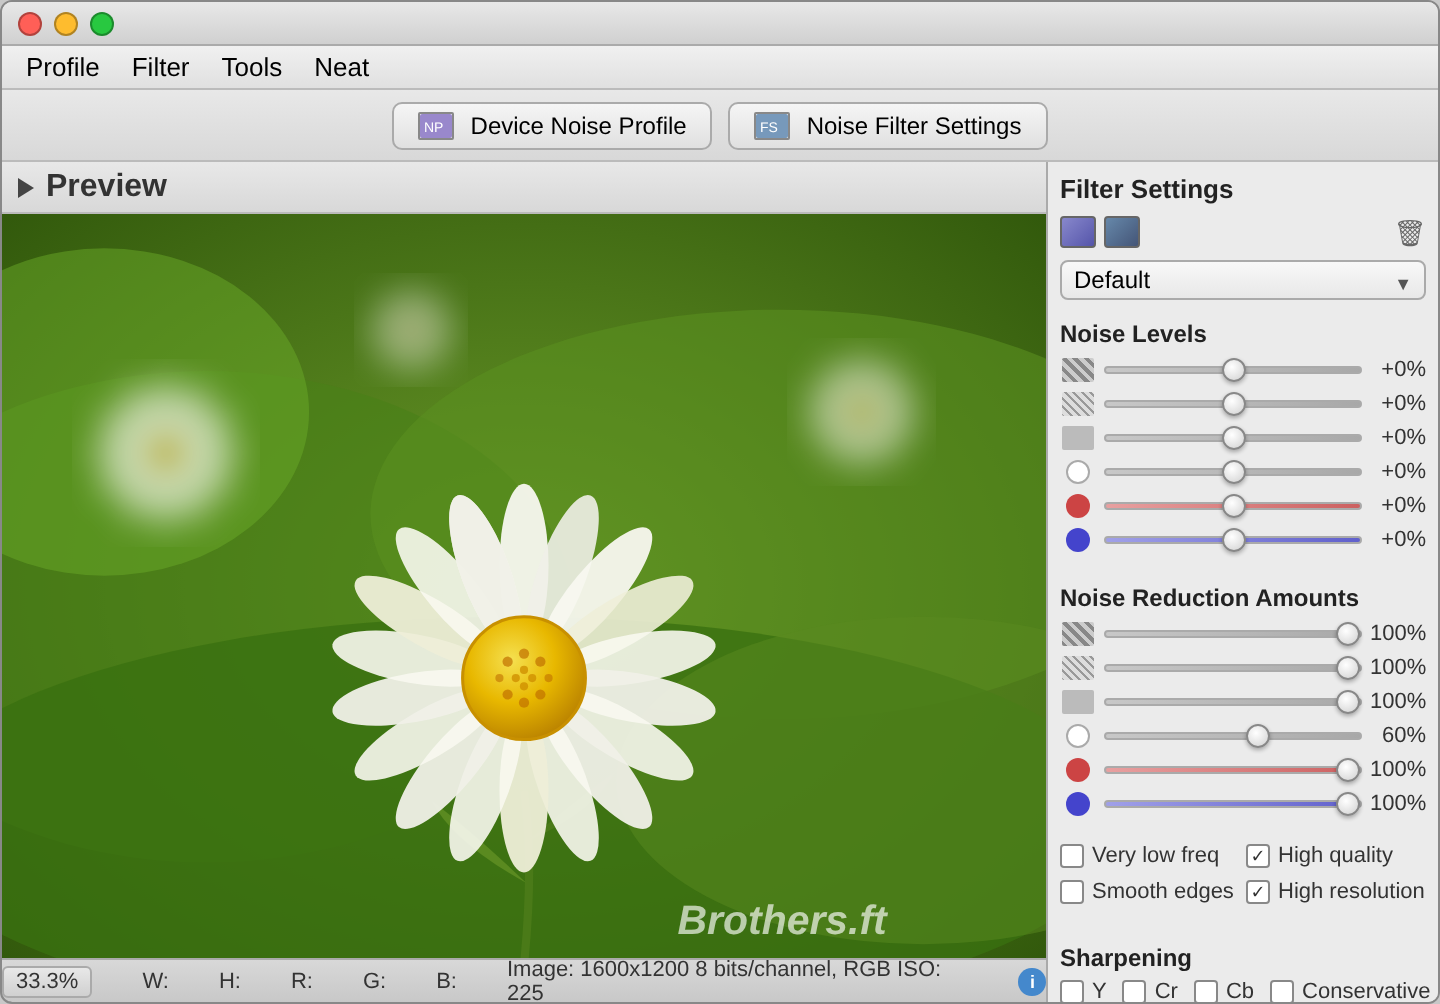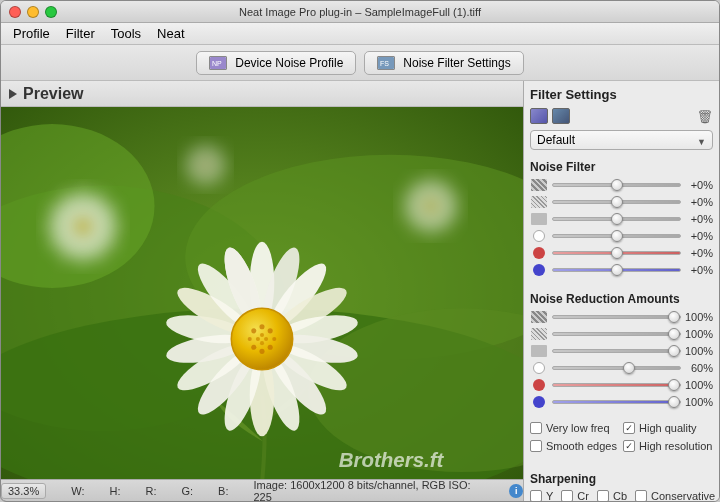--- a/index.html
+++ b/index.html
@@ -364,21 +364,20 @@
 <body>
 
 <div class="window">
 
   <div class="titlebar">
     <div class="window-buttons">
       <div class="win-btn close"></div>
       <div class="win-btn minimize"></div>
       <div class="win-btn maximize"></div>
     </div>
-    <div class="titlebar-title">Neat Image Pro plug-in – SampleImageFull (1).tiff</div>
   </div>
 
   <div class="menubar">
     <div class="menu-item">Profile</div>
     <div class="menu-item">Filter</div>
     <div class="menu-item">Tools</div>
     <div class="menu-item">Neat</div>
   </div>
 
   <div class="toolbar">
@@ -551,21 +550,21 @@
         <div class="profile-icon"></div>
         <div class="profile-icon2"></div>
         <div class="trash-icon">🗑</div>
       </div>
 
       <div class="profile-select">
         <span>Default</span>
         <span class="dropdown-arrow">▼</span>
       </div>
 
-      <div class="section-title">Noise Filter</div>
+      <div class="section-title">Noise Levels</div>
 
       <div class="slider-row">
         <div class="slider-icon">
             <div class="noise-icon-high"></div>
           </div>
         <div class="slider-track">
           <div class="slider-thumb" style="left:50%"></div>
         </div>
         <span class="slider-value">+0%</span>
       </div>

